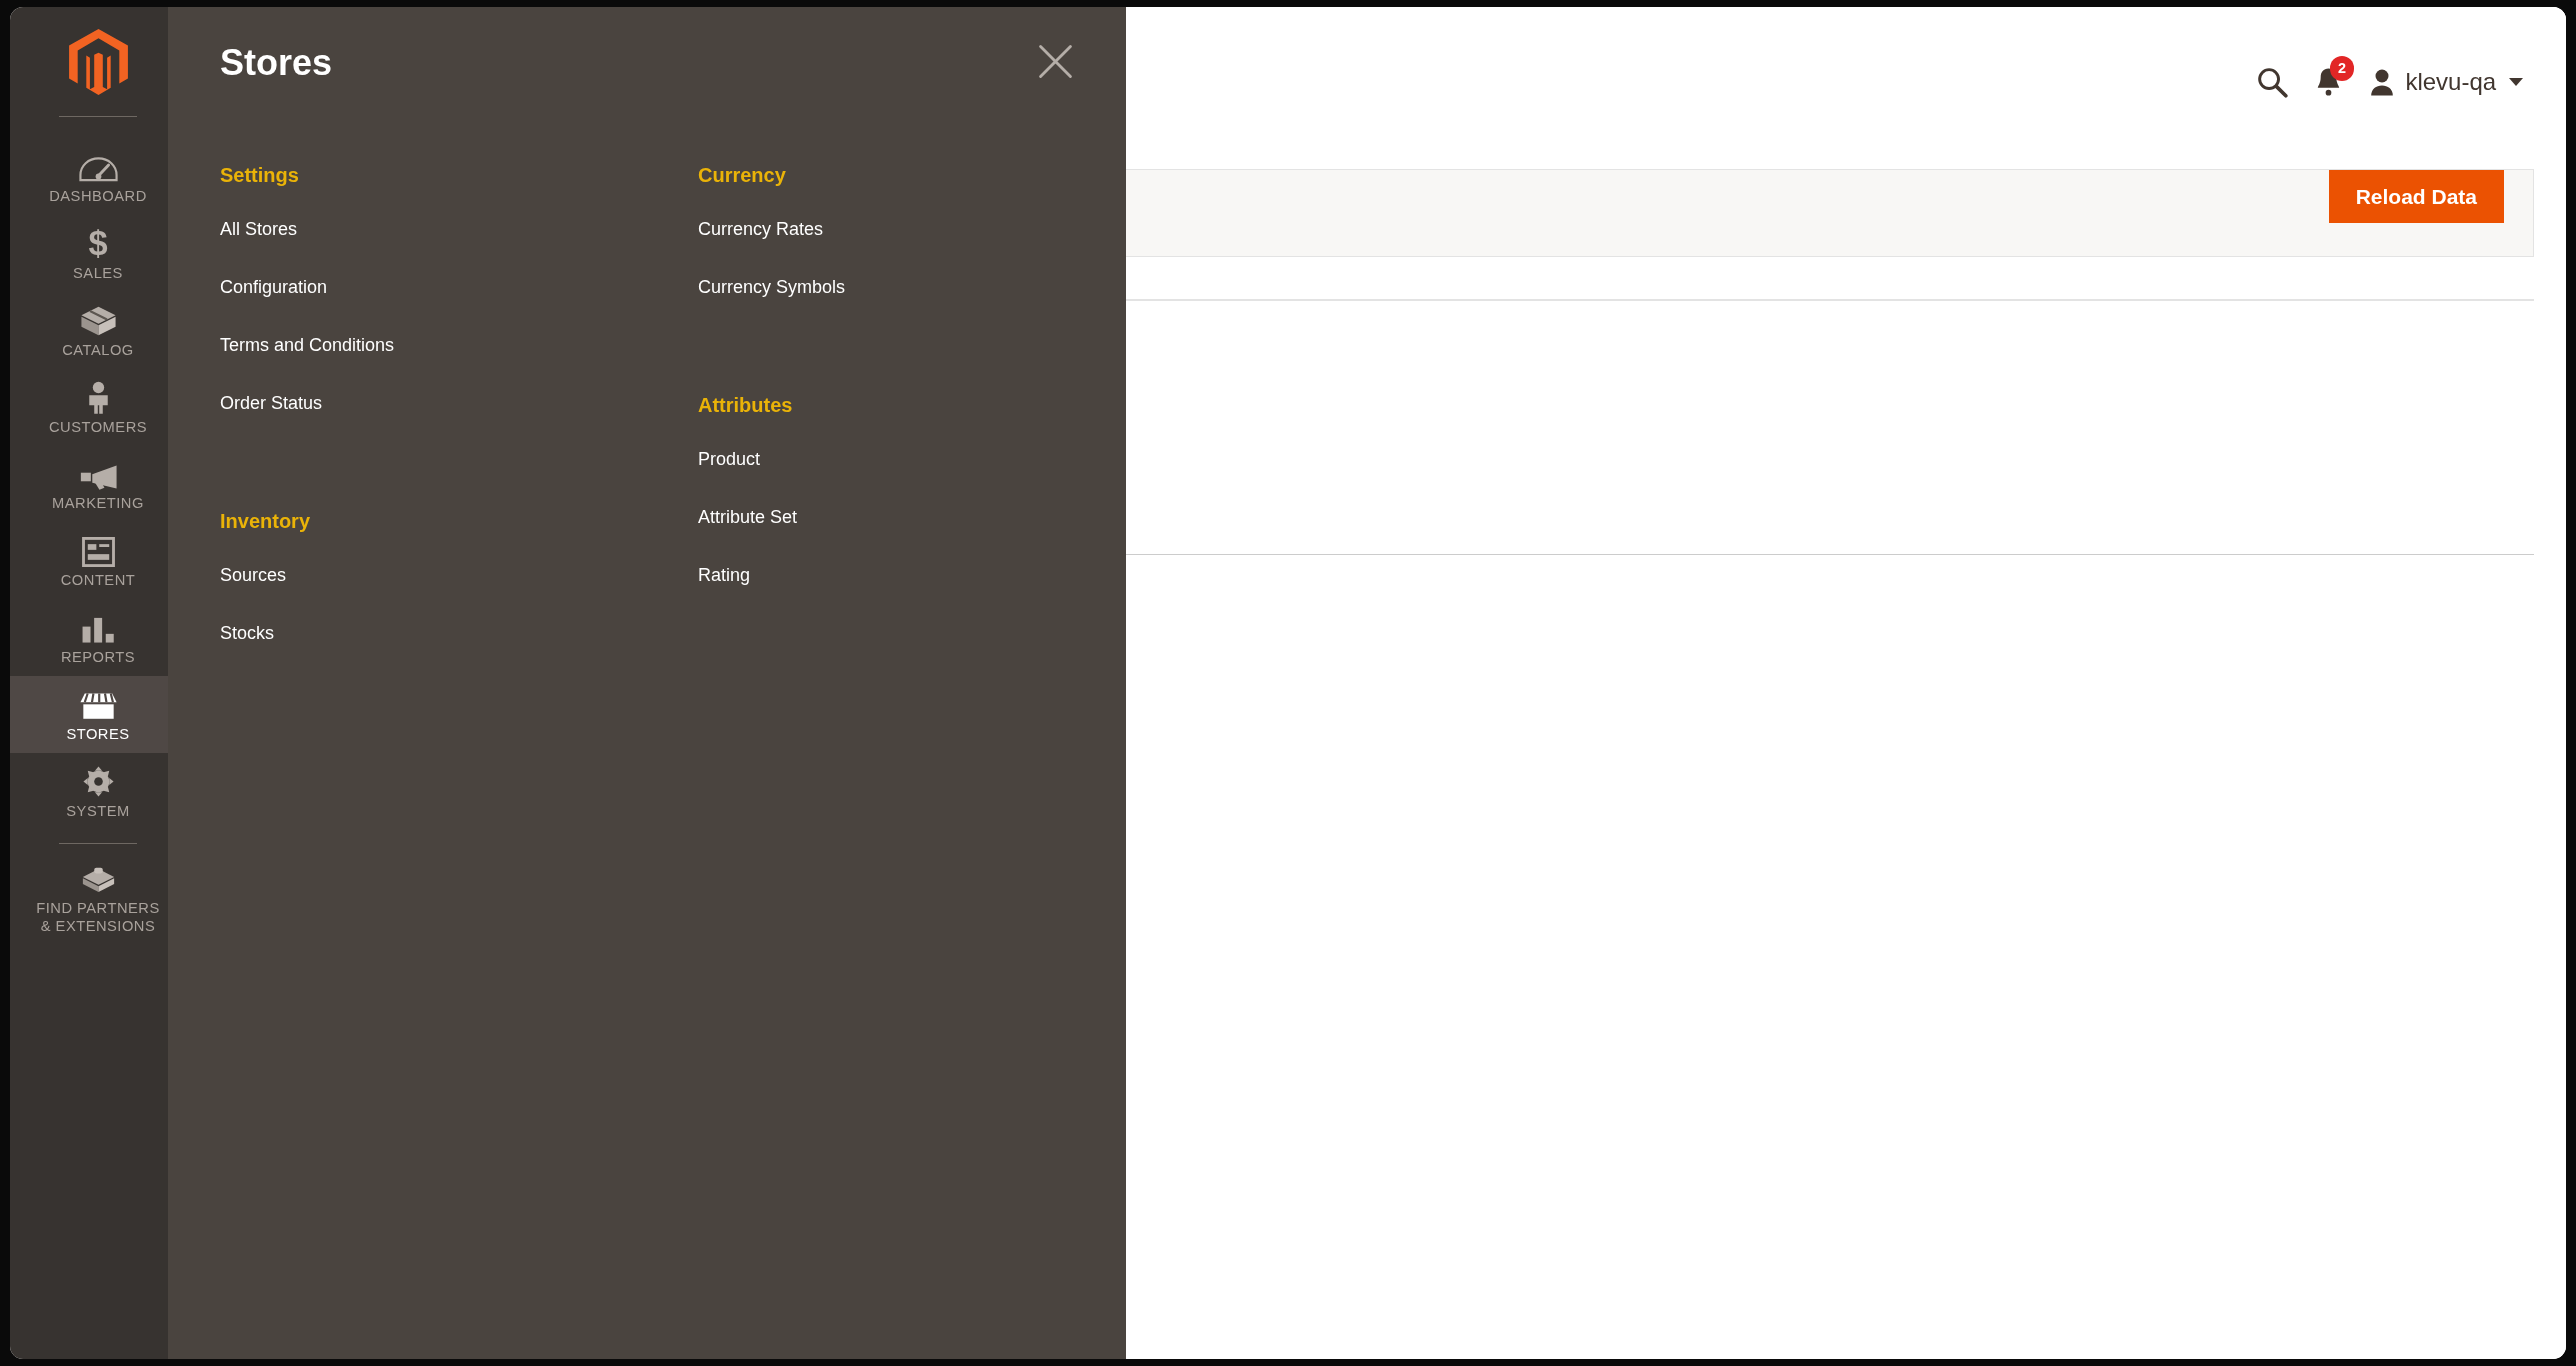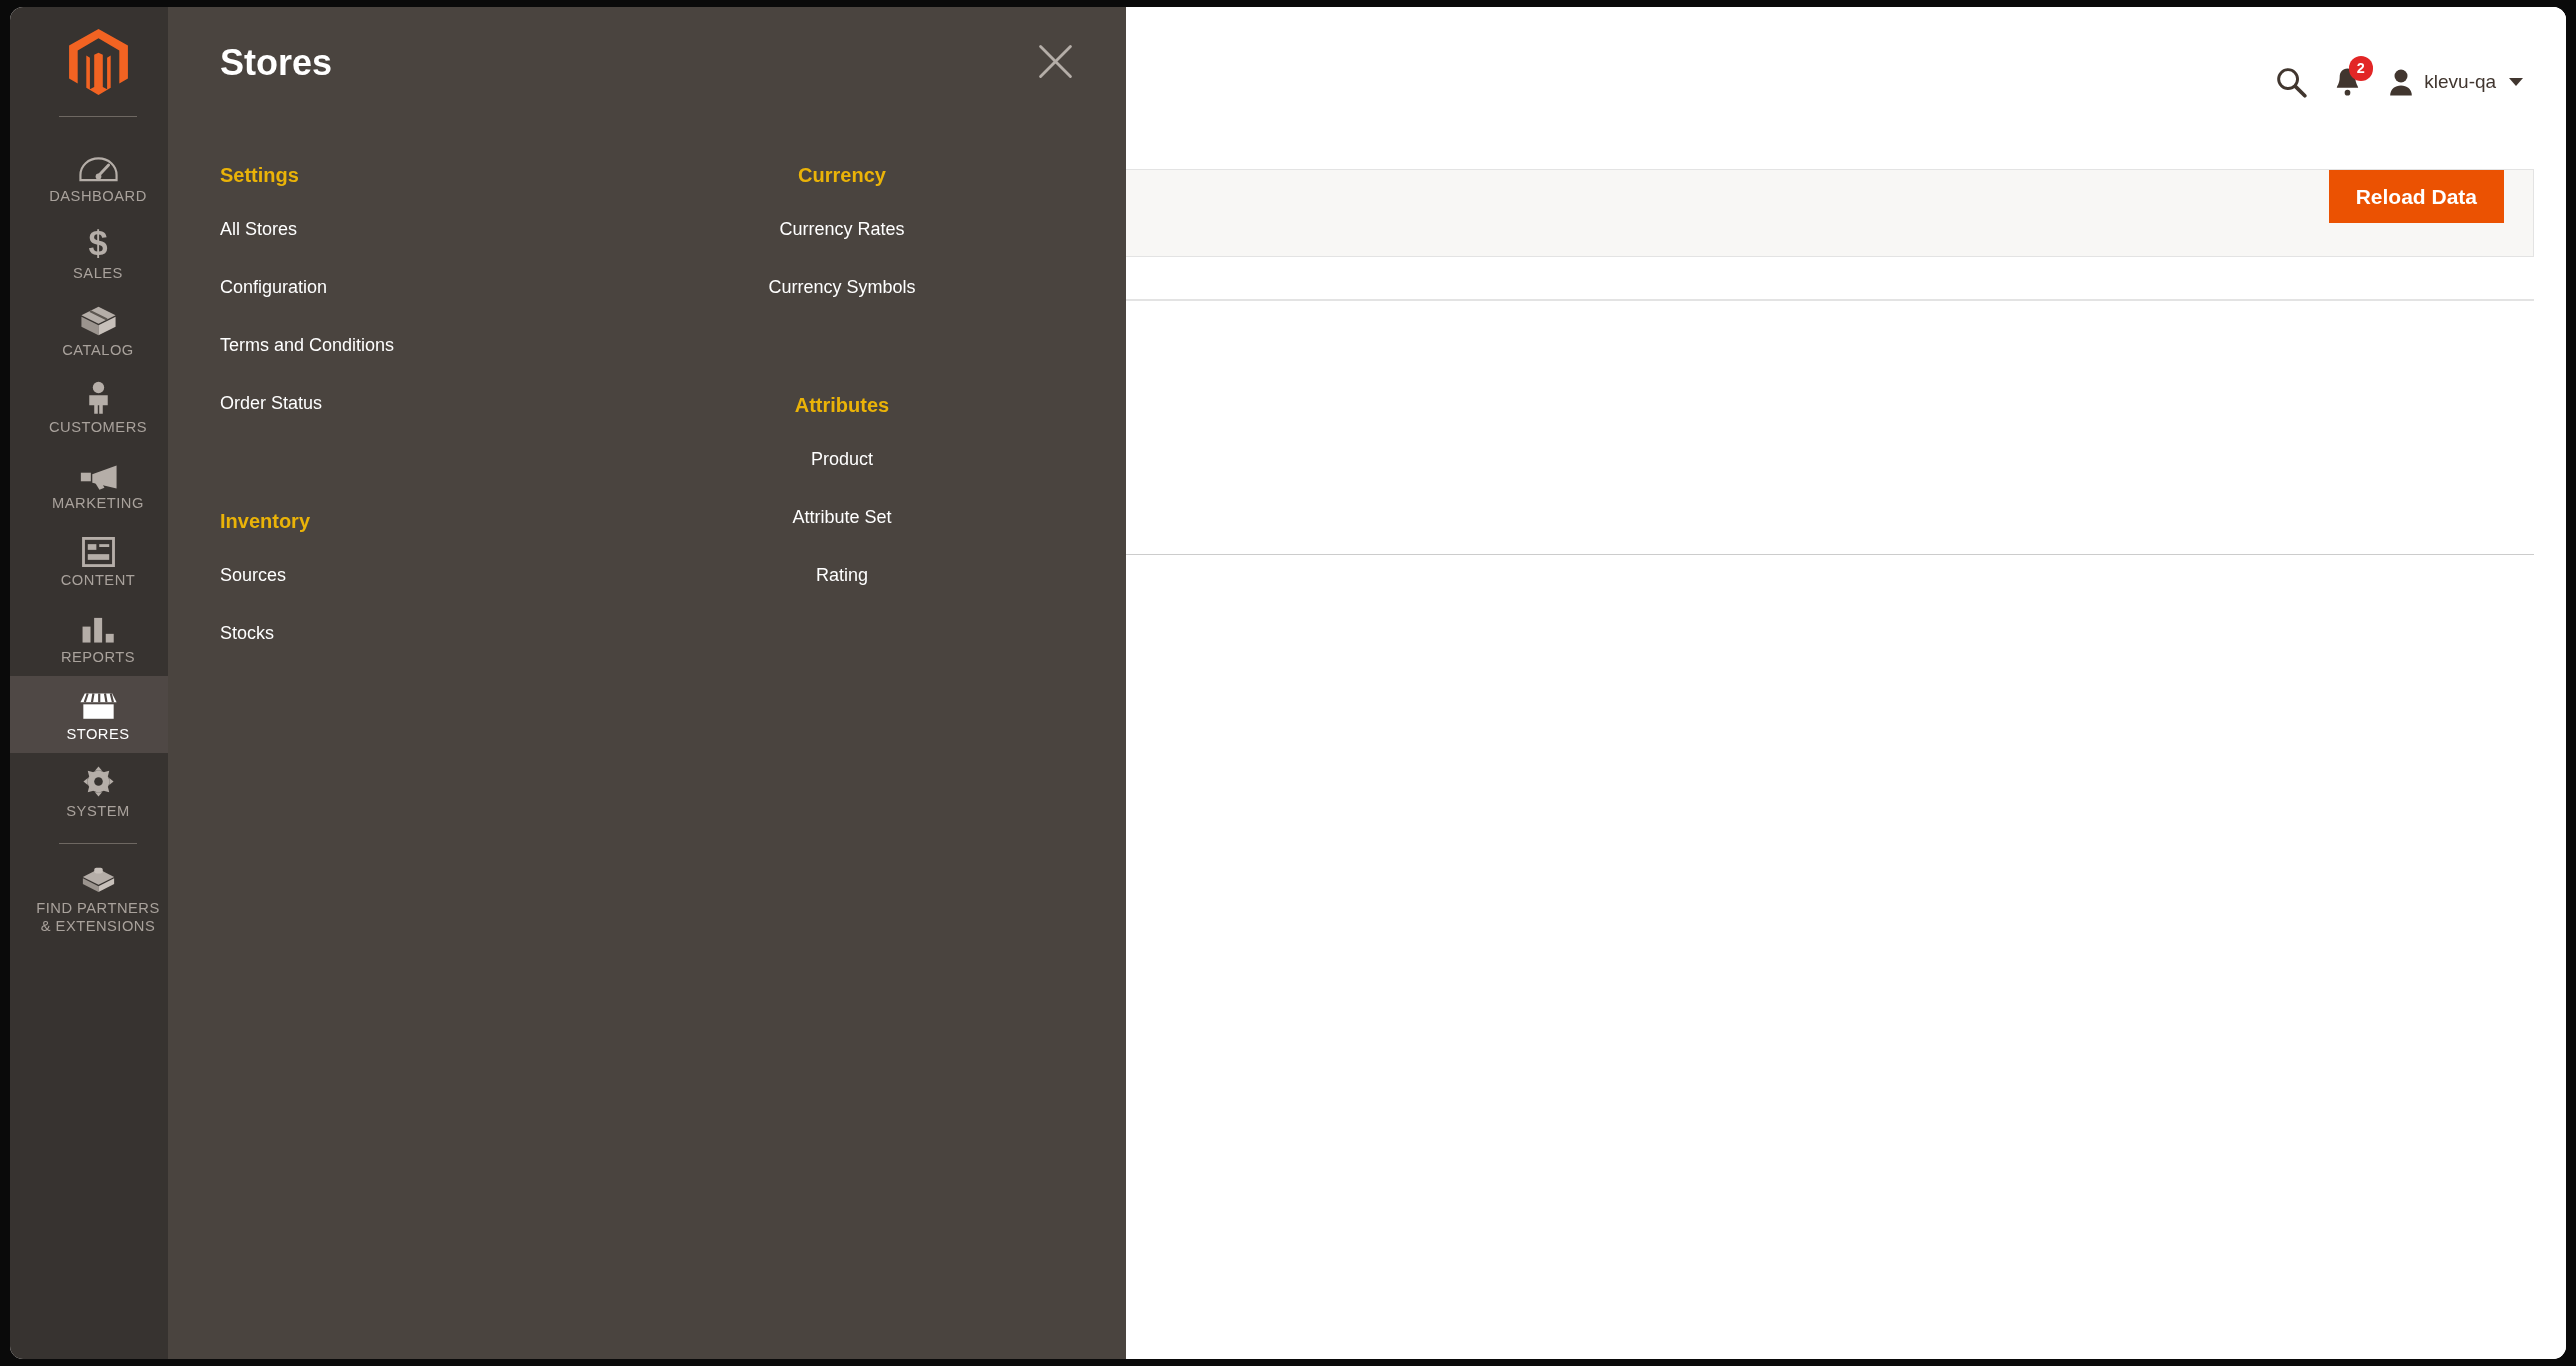--- a/index.html
+++ b/index.html
@@ -71,21 +71,21 @@
   .bell-wrap { position: relative; display:flex; align-items:center; }
   .bell-badge {
     position: absolute; left: 14.4px; top: -10px;
     background: #e22626; color: #fff;
     min-width: 24.4px; height: 24.4px; border-radius: 12.2px;
     font-size: 14.4px; font-weight: bold;
     display: flex; align-items: center; justify-content: center;
     padding: 0 4.3px;
   }
   .user-wrap { display: flex; align-items: center; gap: 10px; cursor: pointer; }
-  .user-name { font-size: 19px; color: #41362f; }
+  .user-name { font-size: 24px; color: #41362f; }
   .caret { width: 0;height:0;border-left:7.2px solid transparent;border-right:7.2px solid transparent;border-top:8.6px solid #41362f; margin-left:2.9px;}
 
   
   #reload-strip {
     margin: 0 32px;
     background: #f8f7f5;
     border: 0.7px solid #e3e3e3;
     height: 88px;
     display: flex; align-items: flex-start; justify-content: flex-end;
     padding-right: 29px;
@@ -170,21 +170,21 @@
     font-size: 36px; color:#ffffff; font-weight: bold;
   }
   #fly-close {
     position: absolute; right: 52px; top: 36px;
     width: 37px; height: 37px; cursor:pointer;
   }
   #fly-cols {
     display:flex; padding-left: 52px; padding-top: 35px;
   }
   .fly-col { width: 259px; }
-  .fly-col.col2 { width: 288px; text-align: center; }
+  .fly-col.col2 { width: 288px; }
   .fly-group { margin-bottom: 7.2px; }
   .fly-head-lbl {
     font-size: 20px; color: #eab308; font-weight: bold;
     margin-bottom: 32px;
   }
   .fly-link {
     display:block;
     font-size: 18px; color: #ffffff;
     margin-bottom: 37px; cursor: pointer; text-decoration:none;
   }

